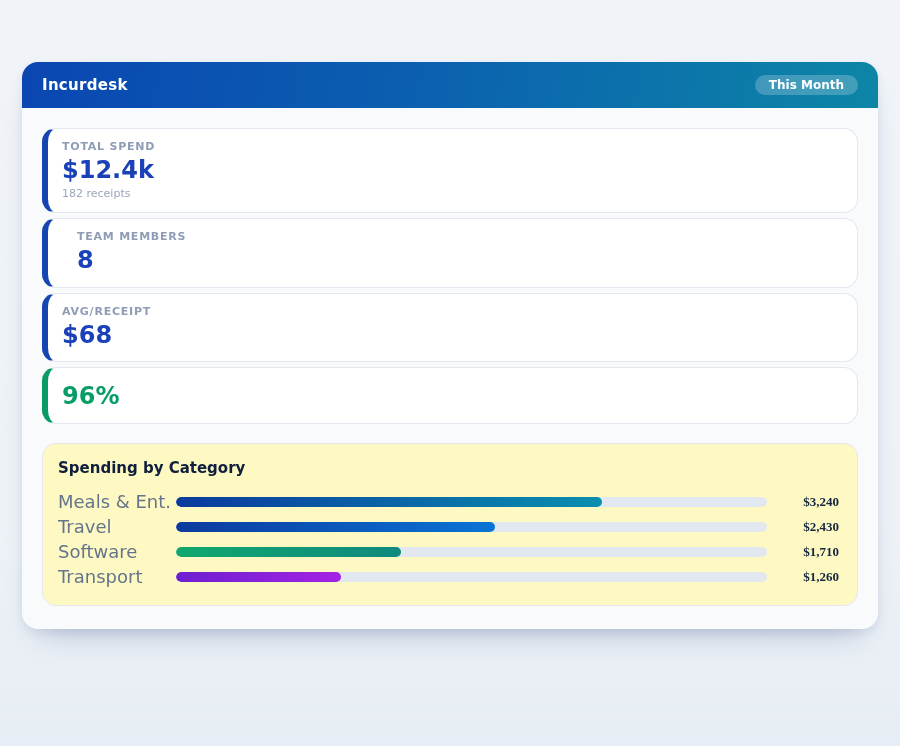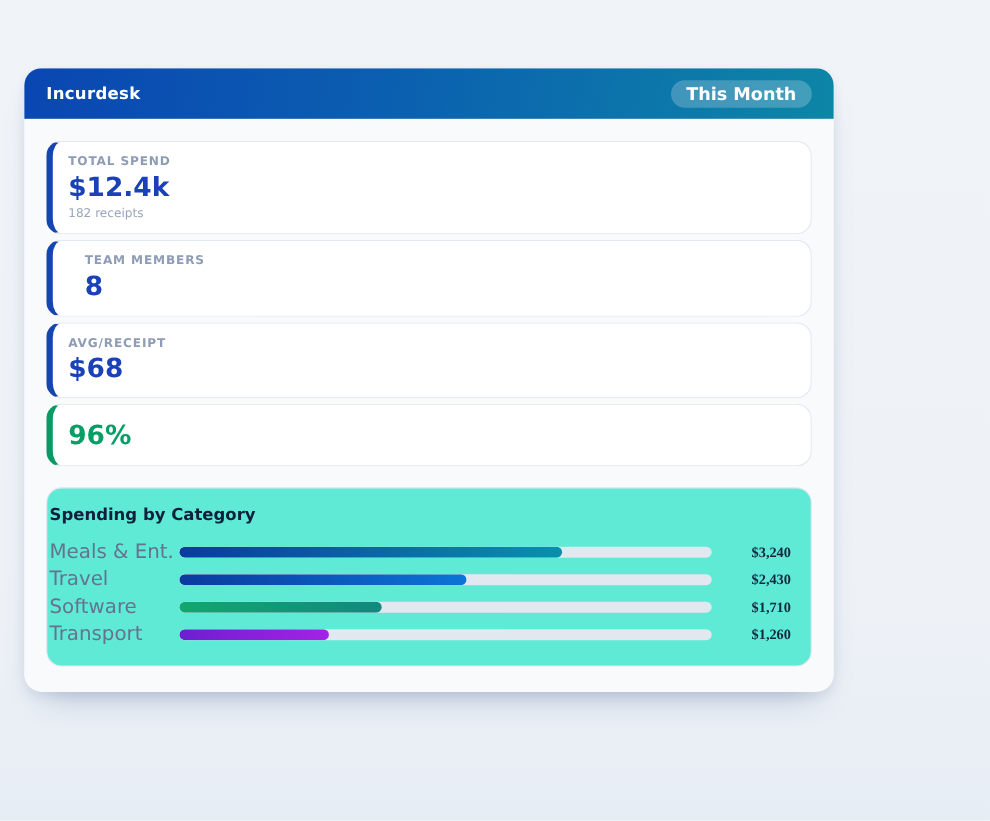--- a/index.html
+++ b/index.html
@@ -4,61 +4,61 @@
 <style>
   * { margin: 0; padding: 0; box-sizing: border-box; }
   html, body { width: 900px; height: 746px; }
   body {
     font-family: "DejaVu Sans", "Liberation Sans", sans-serif;
     background: linear-gradient(180deg, #f0f3f8 0%, #eef2f7 70%, #e7edf4 100%);
     position: relative;
   }
   .panel {
     position: absolute;
-    left: 22px; top: 62px; width: 736px;
+    left: 22px; top: 62px; width: 856px;
     background: #f8fafc;
     border-radius: 16px;
     box-shadow: 0 18px 30px -18px rgba(30, 60, 120, 0.35), 0 4px 10px rgba(30,60,120,0.08);
     overflow: hidden;
   }
   .app-header {
     height: 46px;
     background: linear-gradient(100deg, #0a46b2 0%, #0b5fb0 45%, #0d86a6 100%);
     display: flex; align-items: center; justify-content: space-between;
     padding: 0 20px;
   }
   .app-title { color: #ffffff; font-weight: bold; font-size: 15px; letter-spacing: 0.02em; }
   .period-badge {
     background: rgba(255,255,255,0.22);
-    color: #ffffff; font-size: 16px; font-weight: bold;
+    color: #ffffff; font-size: 12px; font-weight: bold;
     padding: 3px 14px; border-radius: 999px;
     border: none; cursor: pointer; font-family: inherit;
   }
   .content { padding: 20px 20px 23px 20px; }
   .stat-card {
     background: #ffffff;
     border: 1px solid #e3e8f0;
     border-left-width: 6px;
     border-left-style: solid;
     border-radius: 14px;
     padding: 11px 16px 12px 14px;
     margin-bottom: 5px;
   }
   .stat-label {
     font-size: 11px; font-weight: bold; letter-spacing: 0.07em;
     color: #8e9cb5; text-transform: uppercase;
   }
   .stat-value { font-size: 24px; font-weight: bold; margin-top: 3px; line-height: 1.2; }
   .stat-sub { font-size: 11px; color: #9aa6ba; margin-top: 2px; }
   .chart-card {
-    background: #5eead4;
+    background: #fef9c3;
     border: 1px solid #e3e8f0;
     border-radius: 14px;
     margin-top: 19px;
-    padding: 15px 18px 16px 2px;
+    padding: 15px 18px 16px 15px;
   }
   .chart-title { font-size: 15px; font-weight: bold; color: #0f1f3c; margin-bottom: 12px; }
   .bar-row {
     display: grid;
     grid-template-columns: 118px 1fr 72px;
     align-items: center;
     height: 25px;
     column-gap: 0;
   }
   .bar-label { font-size: 18px; color: #64748b; }

